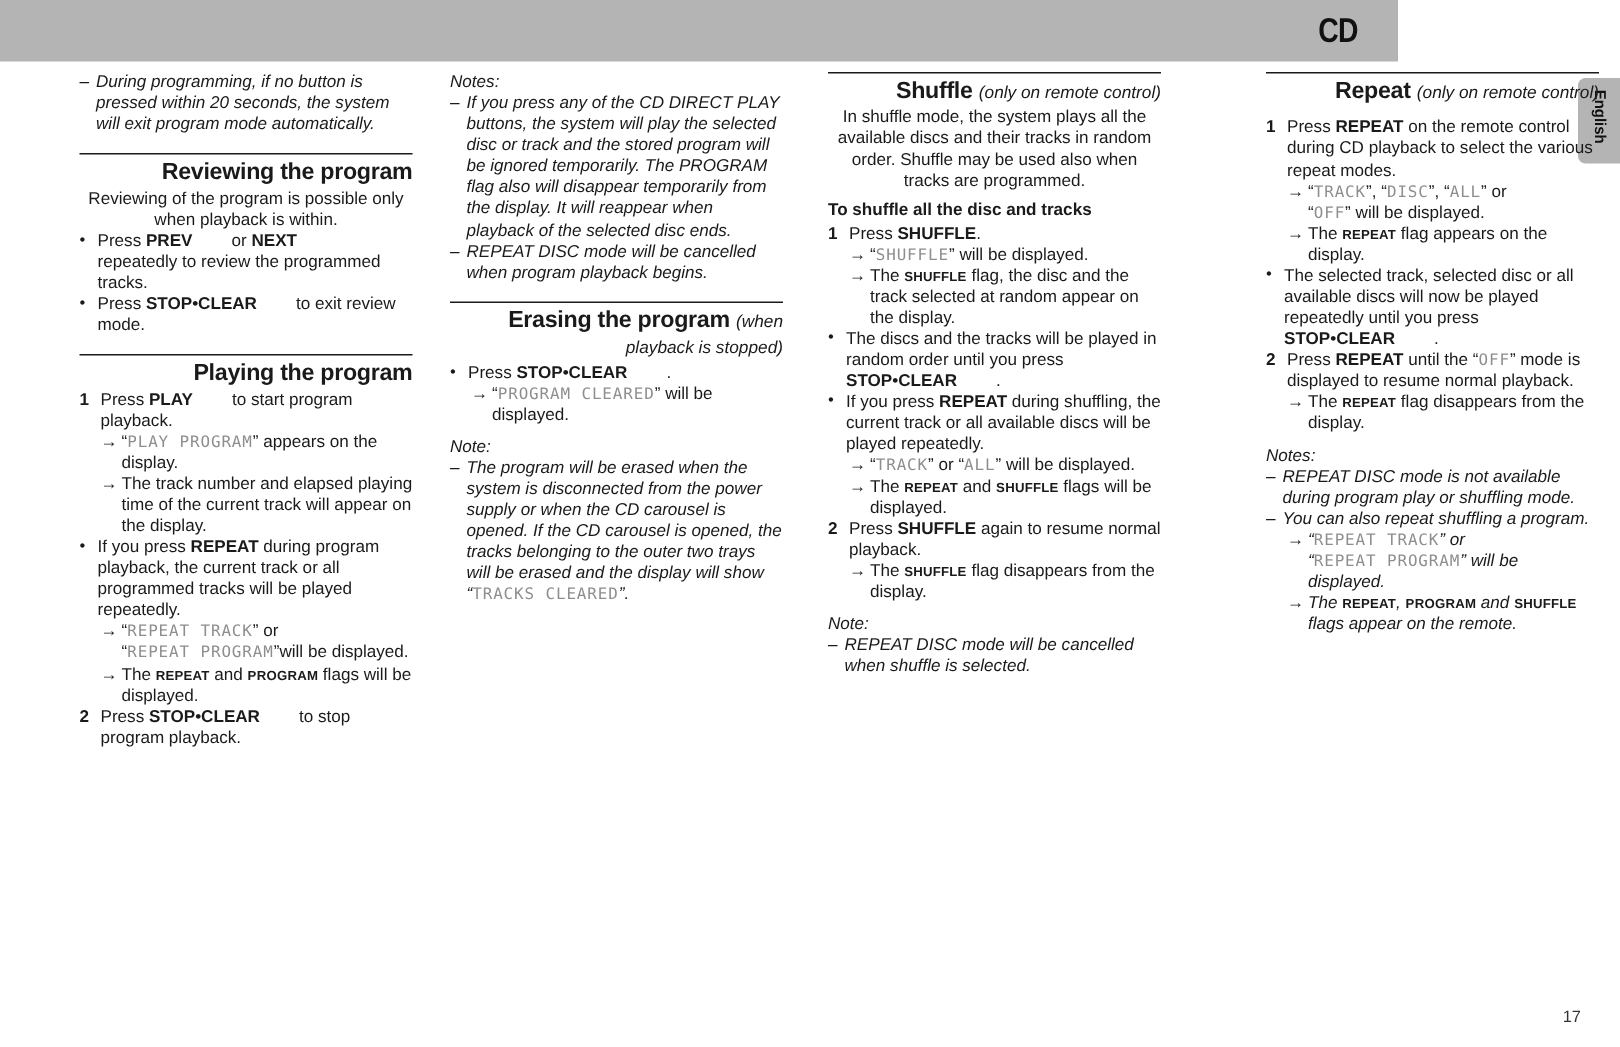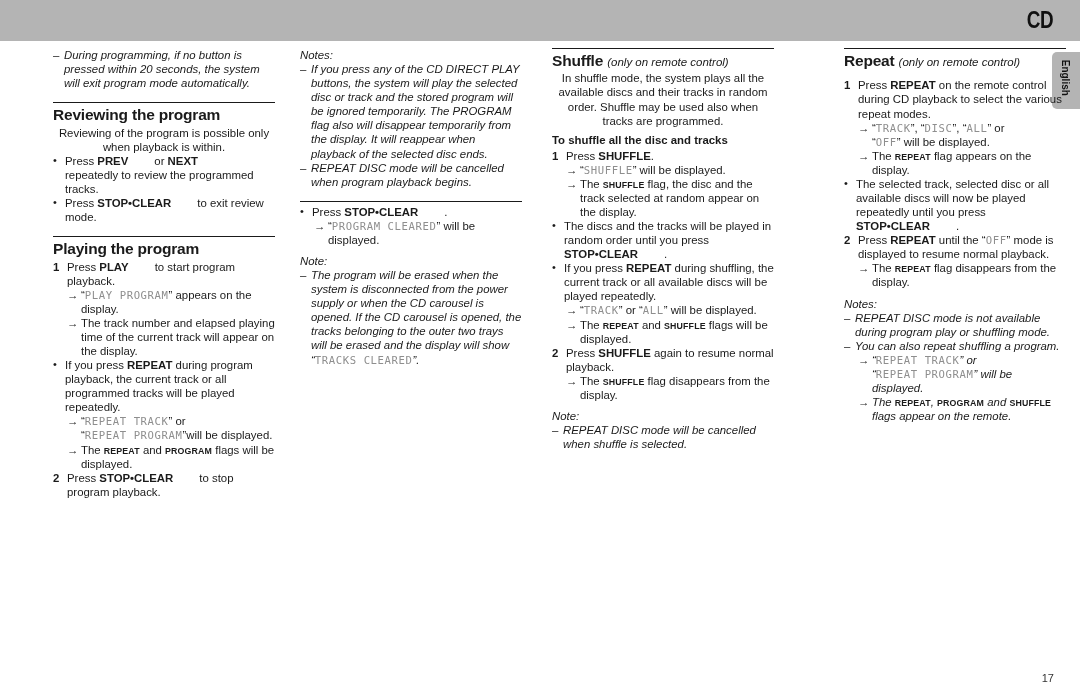--- a/index.html
+++ b/index.html
@@ -13,21 +13,21 @@
     position: relative;
     font-family: "Liberation Sans", sans-serif;
     color: #1a1a1a;
     overflow: hidden;
   }
 
   
   #header-bar {
     position: absolute;
     left: 0; top: 0;
-    width: 1080px;
+    width: 932px;
     height: 41px;
     background: #b4b4b4;
   }
   #header-title {
     position: absolute;
     right: 27px;
     top: 7px;
     font-size: 23px;
     font-weight: bold;
     letter-spacing: -0.5px;
@@ -74,20 +74,21 @@
     border-top: 1.6px solid #1a1a1a;
     margin: 0 0 3px 0;
     height: 0;
   }
   h2.heading {
     font-size: 15.5px;
     font-weight: bold;
     margin: 0 0 2px 0;
     line-height: 1.12;
     letter-spacing: -0.2px;
+    text-align: right;
   }
   h2.heading .qual {
     font-weight: normal;
     font-style: italic;
     font-size: 11.5px;
     letter-spacing: 0;
   }
   h3.subheading {
     font-size: 11.4px;
     font-weight: bold;
@@ -263,20 +264,24 @@
   </div>
 
   <div class="row dash">
     <span class="marker">–</span>
     <span class="body">REPEAT DISC mode will be cancelled when program playback begins.</span>
   </div>
 
   <div class="spacer-md"></div>
 
   <div class="rule"></div>
+  <h2 class="heading">
+    <span>Erasing the program</span>
+    <span class="qual">(when playback is stopped)</span>
+  </h2>
 
   <div class="row bullet">
     <span class="marker">•</span>
     <span class="body"><span>Press </span><b class="btn">STOP•CLEAR</b><span class="sym"></span><span>.</span></span>
   </div>
 
   <div class="row arrow">
     <span class="marker">→</span>
     <span class="body"><span>“</span><span class="lcd">PROGRAM CLEARED</span><span>” will be displayed.</span></span>
   </div>

